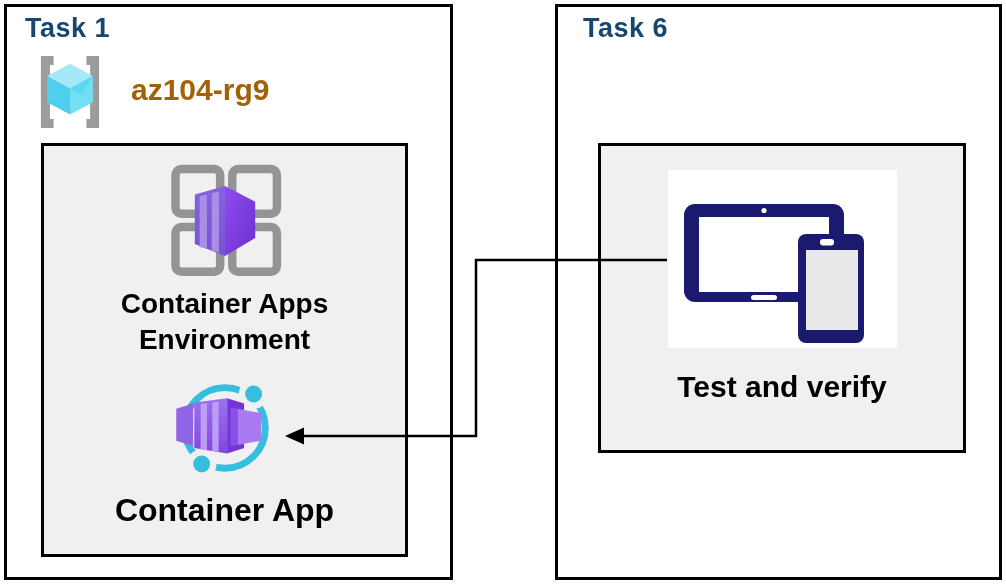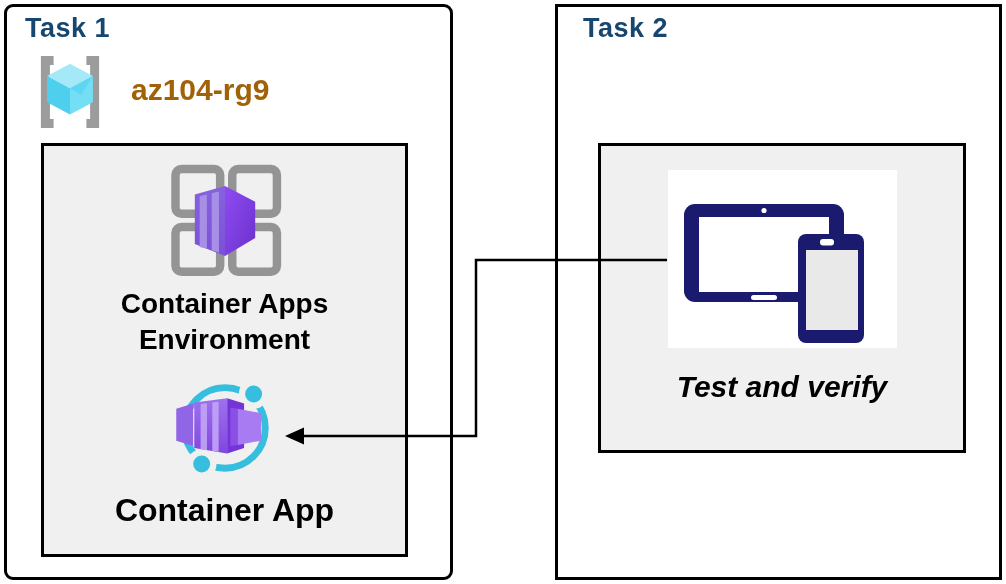--- a/index.html
+++ b/index.html
@@ -12,21 +12,21 @@
     overflow: hidden;
   }
   .panel {
     position: absolute;
     top: 4px;
     height: 576px;
     background: #ffffff;
     border: 3px solid #000000;
     box-sizing: border-box;
   }
-  .panel-task1 { left: 4px;  width: 449px; border-radius: 9px; }
+  .panel-task1 { left: 4px;  width: 449px; }
   .panel-task2 { left: 555px; width: 447px; }
   .panel-title {
     position: absolute;
     left: 18px;
     top: 6px;
     font-size: 27px;
     font-weight: bold;
     color: #17466E;
     letter-spacing: 0.5px;
   }
@@ -82,21 +82,20 @@
     width: 229px;
     height: 178px;
     background: #ffffff;
     display: flex;
     align-items: center;
     justify-content: center;
   }
   .verify-label {
     margin-top: 22px;
     font-size: 30px;
-    font-style: italic;
   }
 
   .connector-layer {
     position: absolute;
     left: 0; top: 0;
     width: 1006px; height: 584px;
     pointer-events: none;
     z-index: 5;
   }
 </style>
@@ -170,21 +169,21 @@
         <polygon points="38,25 44,24.2 44,71.5 38,70.7" fill="#C2A4F6" opacity="0.9"></polygon>
         <polygon points="55,30 62,31 62,65 55,66" fill="#8A50E5"></polygon>
         <polygon points="62,31 84,35 84,61 62,65" fill="#A87BF2"></polygon>
       </svg>
 
       <div class="label app-label">Container App</div>
     </div>
   </div>
 
   <div class="panel panel-task2">
-    <div class="panel-title">Task 2</div>
+    <div class="panel-title">Task 6</div>
 
     <div class="group-box verify-group">
 
       <div class="image-card">
         <svg width="229" height="178" viewBox="0 0 229 178">
 
           <rect x="16" y="34" width="160" height="98" rx="11" fill="#1A1A6E"></rect>
           <rect x="31" y="47" width="130" height="75" fill="#ffffff"></rect>
           <circle cx="96" cy="40.5" r="2.6" fill="#ffffff"></circle>
           <rect x="83" y="125" width="26" height="5" rx="2.5" fill="#ffffff"></rect>

